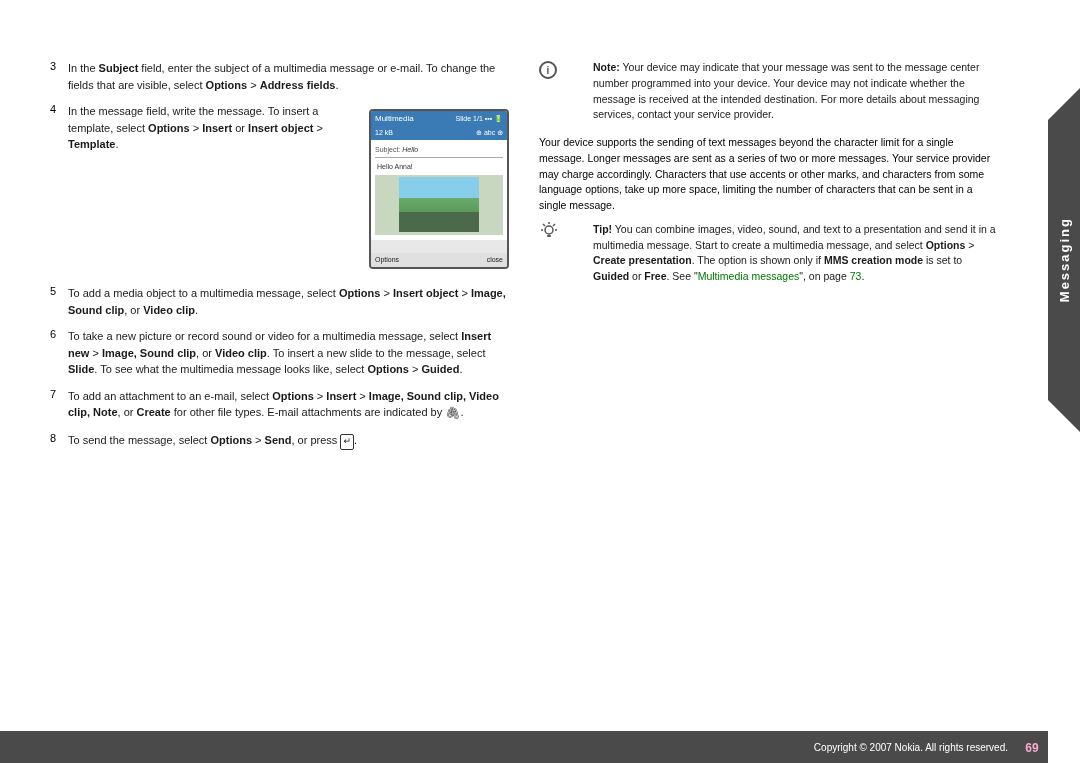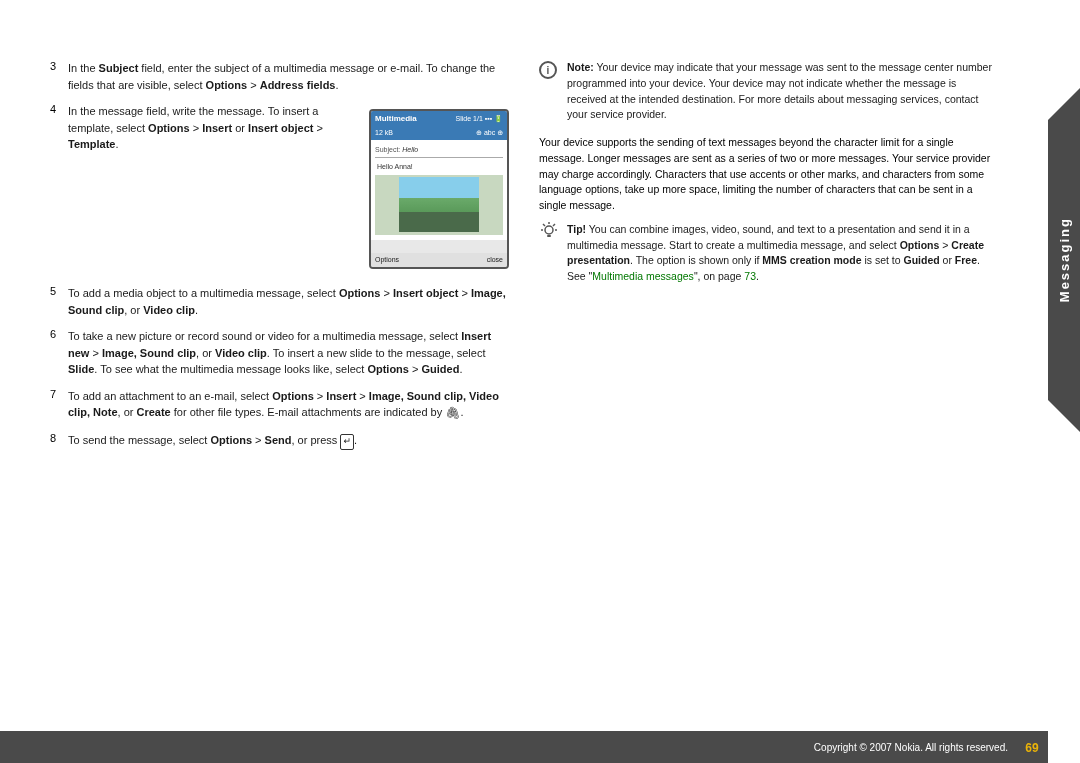--- a/index.html
+++ b/index.html
@@ -138,21 +138,21 @@
       color: white;
       font-size: 8px;
       padding: 2px 4px;
       display: flex;
       justify-content: space-between;
       align-items: center;
     }
 
     .phone-title {
       font-size: 8px;
-      font-weight: bold;
+      font-weight: normal;
     }
 
     .phone-status {
       font-size: 7px;
       display: flex;
       gap: 2px;
       align-items: center;
     }
 
     .phone-body {
@@ -260,20 +260,21 @@
     .tip-icon svg {
       width: 20px;
       height: 20px;
     }
 
     .note-content {
       flex: 1;
       font-size: 10.5px;
       line-height: 1.5;
       color: #1a1a1a;
+      margin-left: 26px;
     }
 
     
     .bottom-bar {
       position: absolute;
       bottom: 0;
       left: 0;
       right: 32px;
       height: 14px;
       background: #4a4a4a;
@@ -434,16 +435,16 @@
       </div>
 
     </div>
   </div>
 
   <div class="bottom-bar">
     <span class="copyright-text">Copyright © 2007 Nokia. All rights reserved.</span>
   </div>
 
   <div style="position:absolute; bottom:0; right:32px; width:32px; height:30px; background:#4a4a4a; display:flex; align-items:center; justify-content:center;">
-    <span style="color:#eab308; font-size:12px; font-weight:bold;">69</span>
+    <span style="color:#f9a8d4; font-size:12px; font-weight:bold;">69</span>
   </div>
 
 </div>
 
 </body></html>

